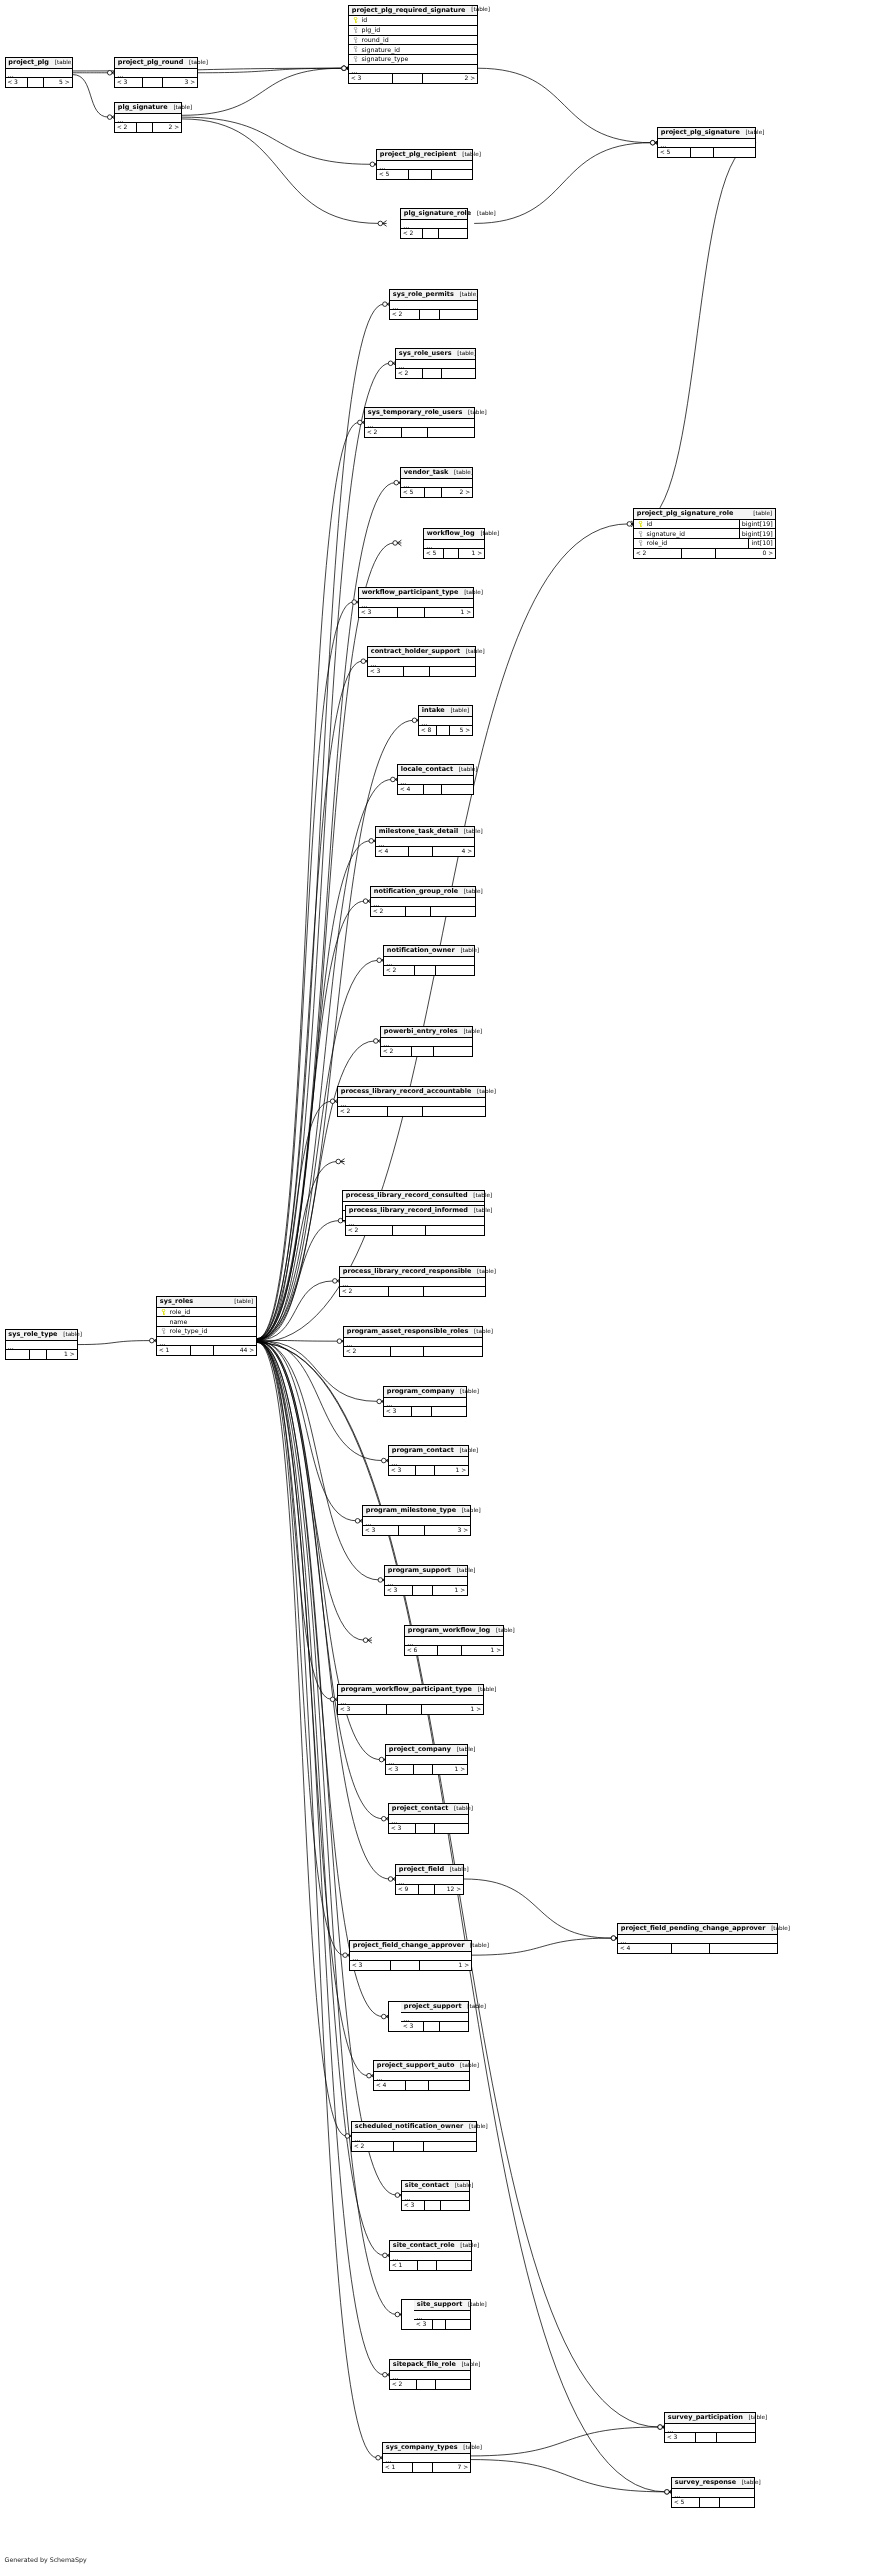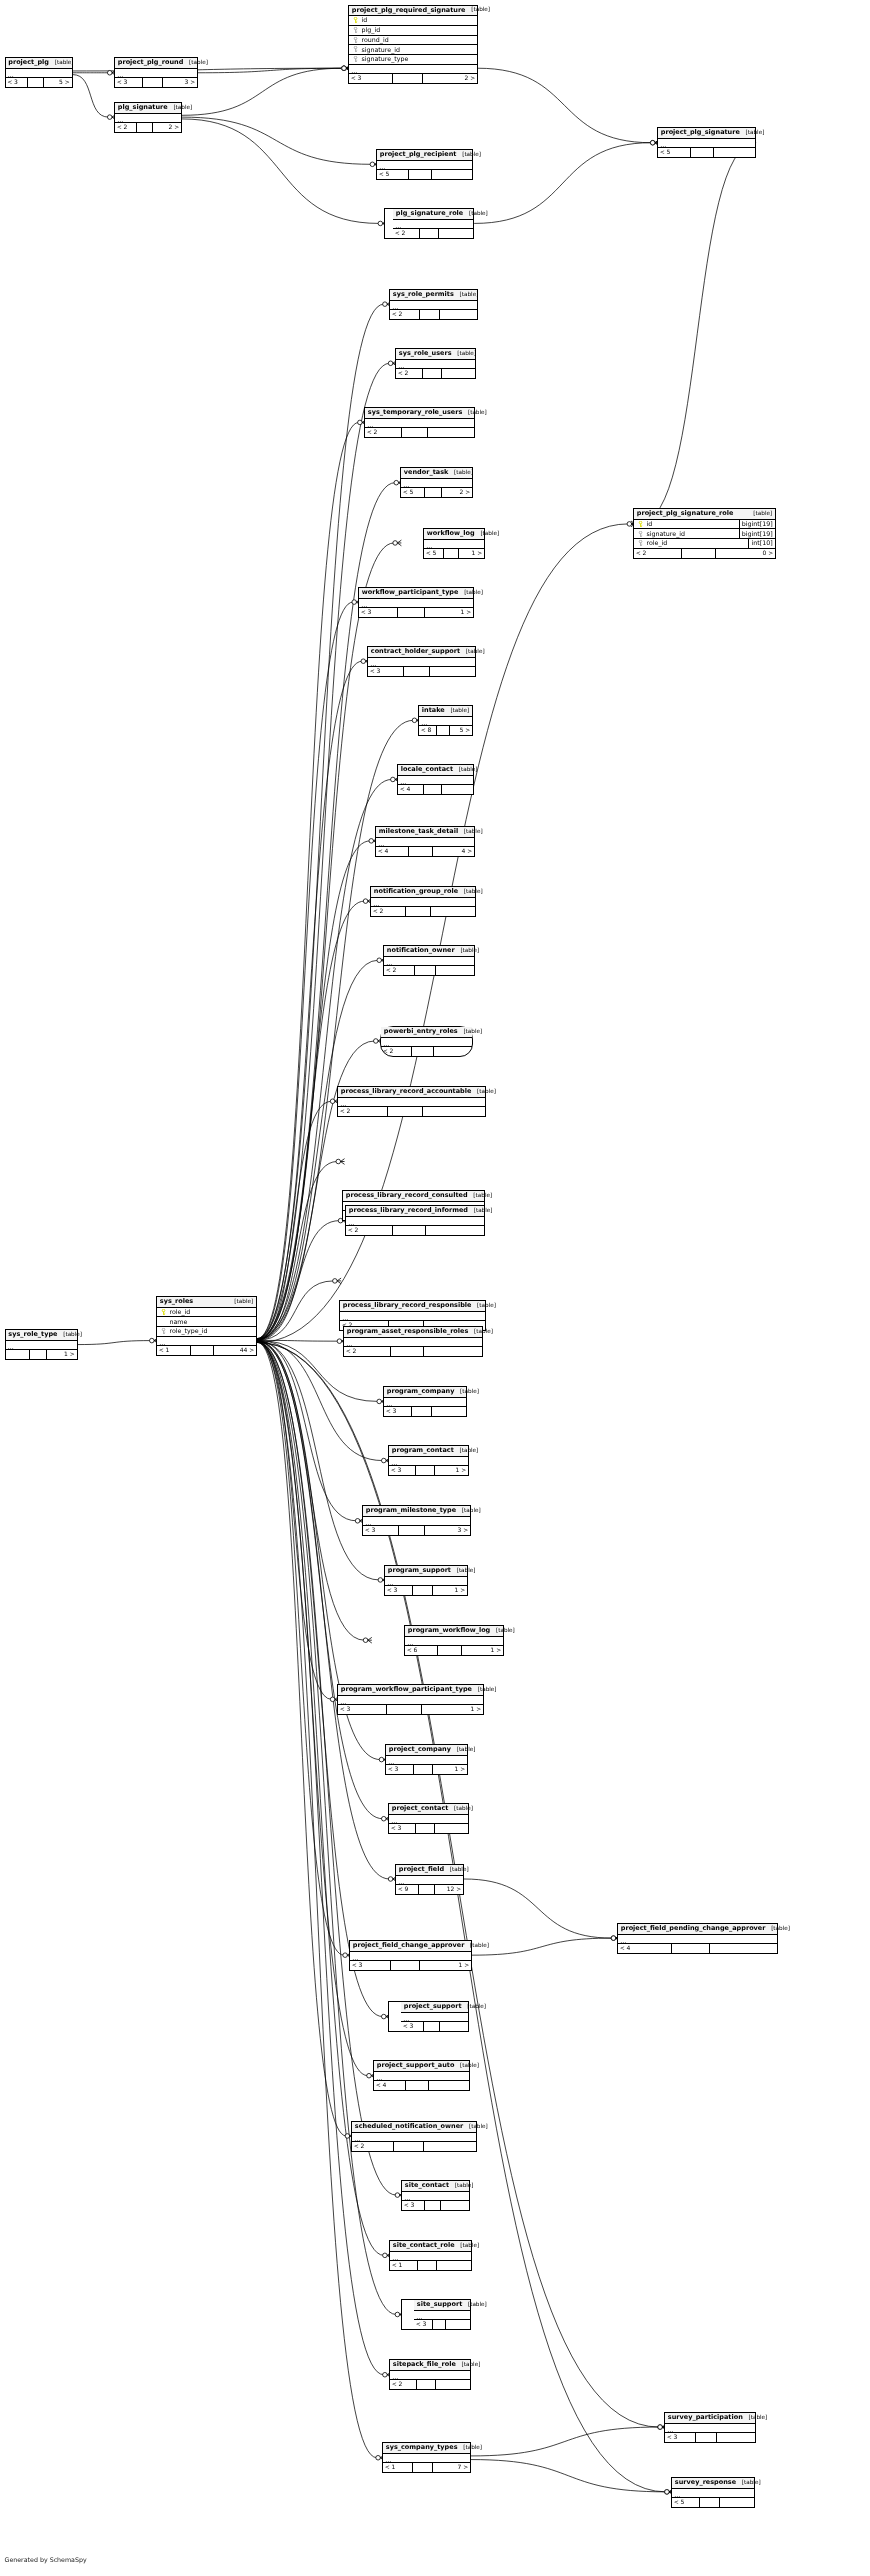--- a/index.html
+++ b/index.html
@@ -384,21 +384,21 @@
         </div>
         <div class="ellipsis">
           <span>...</span>
         </div>
         <div class="foot">
           <span class="fc left">&lt; 5</span>
           <span class="fc mid"></span>
           <span class="fc right"></span>
         </div>
       </div>
-      <div class="tbl" style="left: 384px; top: 208px; width: 90px; padding-left: 8px;">
+      <div class="tbl" style="left: 400px; top: 208px; width: 68px;">
         <div class="hdr">
           <span class="tname">plg_signature_role</span>
           <span class="tkind">[table]</span>
         </div>
         <div class="ellipsis">
           <span>...</span>
         </div>
         <div class="foot">
           <span class="fc left">&lt; 2</span>
           <span class="fc mid"></span>
@@ -607,21 +607,21 @@
             </svg></span>
           <span class="cname">role_id</span>
           <span class="ctype">int[10]</span>
         </div>
         <div class="foot">
           <span class="fc left">&lt; 2</span>
           <span class="fc mid"></span>
           <span class="fc right">0 &gt;</span>
         </div>
       </div>
-      <div class="tbl" style="left: 380px; top: 1026px; width: 93px; border-radius: 13px;">
+      <div class="tbl" style="left: 380px; top: 1026px; width: 93px;">
         <div class="hdr">
           <span class="tname">powerbi_entry_roles</span>
           <span class="tkind">[table]</span>
         </div>
         <div class="ellipsis">
           <span>...</span>
         </div>
         <div class="foot">
           <span class="fc left">&lt; 2</span>
           <span class="fc mid"></span>
@@ -663,21 +663,21 @@
         </div>
         <div class="ellipsis">
           <span>...</span>
         </div>
         <div class="foot">
           <span class="fc left">&lt; 2</span>
           <span class="fc mid"></span>
           <span class="fc right"></span>
         </div>
       </div>
-      <div class="tbl" style="left: 339px; top: 1266px; width: 147px; margin-top: 34px;">
+      <div class="tbl" style="left: 339px; top: 1266px; width: 147px;">
         <div class="hdr">
           <span class="tname">process_library_record_responsible</span>
           <span class="tkind">[table]</span>
         </div>
         <div class="ellipsis">
           <span>...</span>
         </div>
         <div class="foot">
           <span class="fc left">&lt; 2</span>
           <span class="fc mid"></span>

